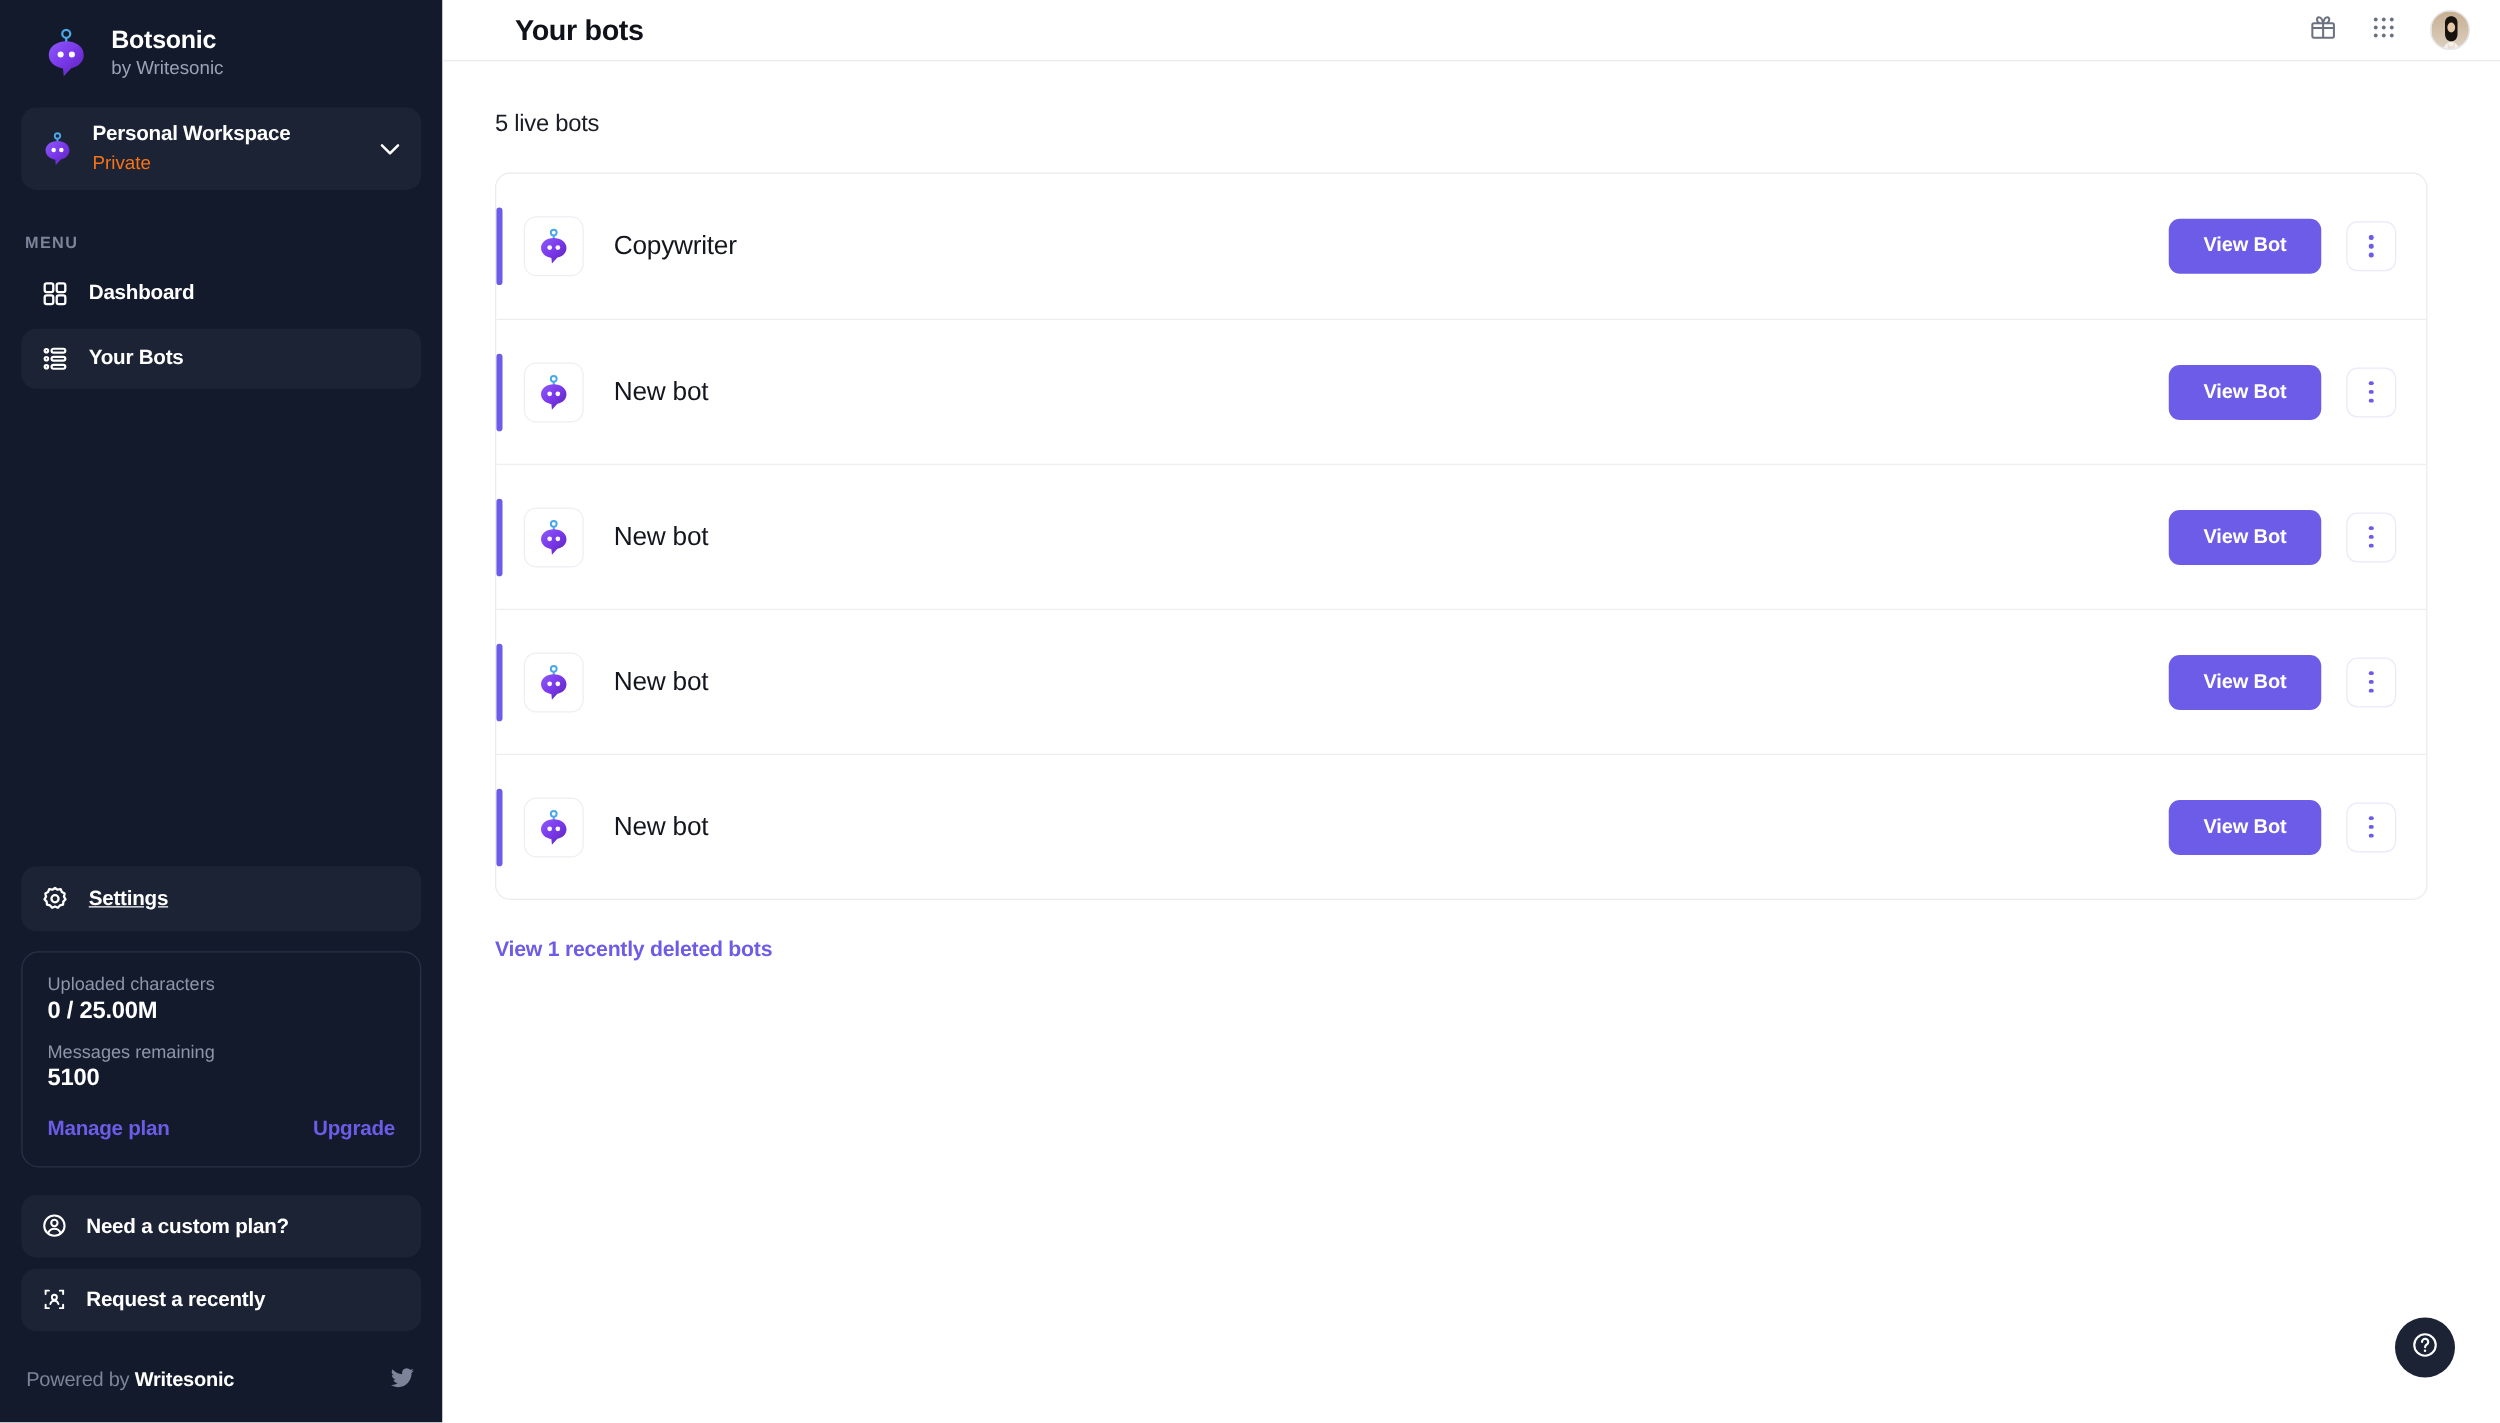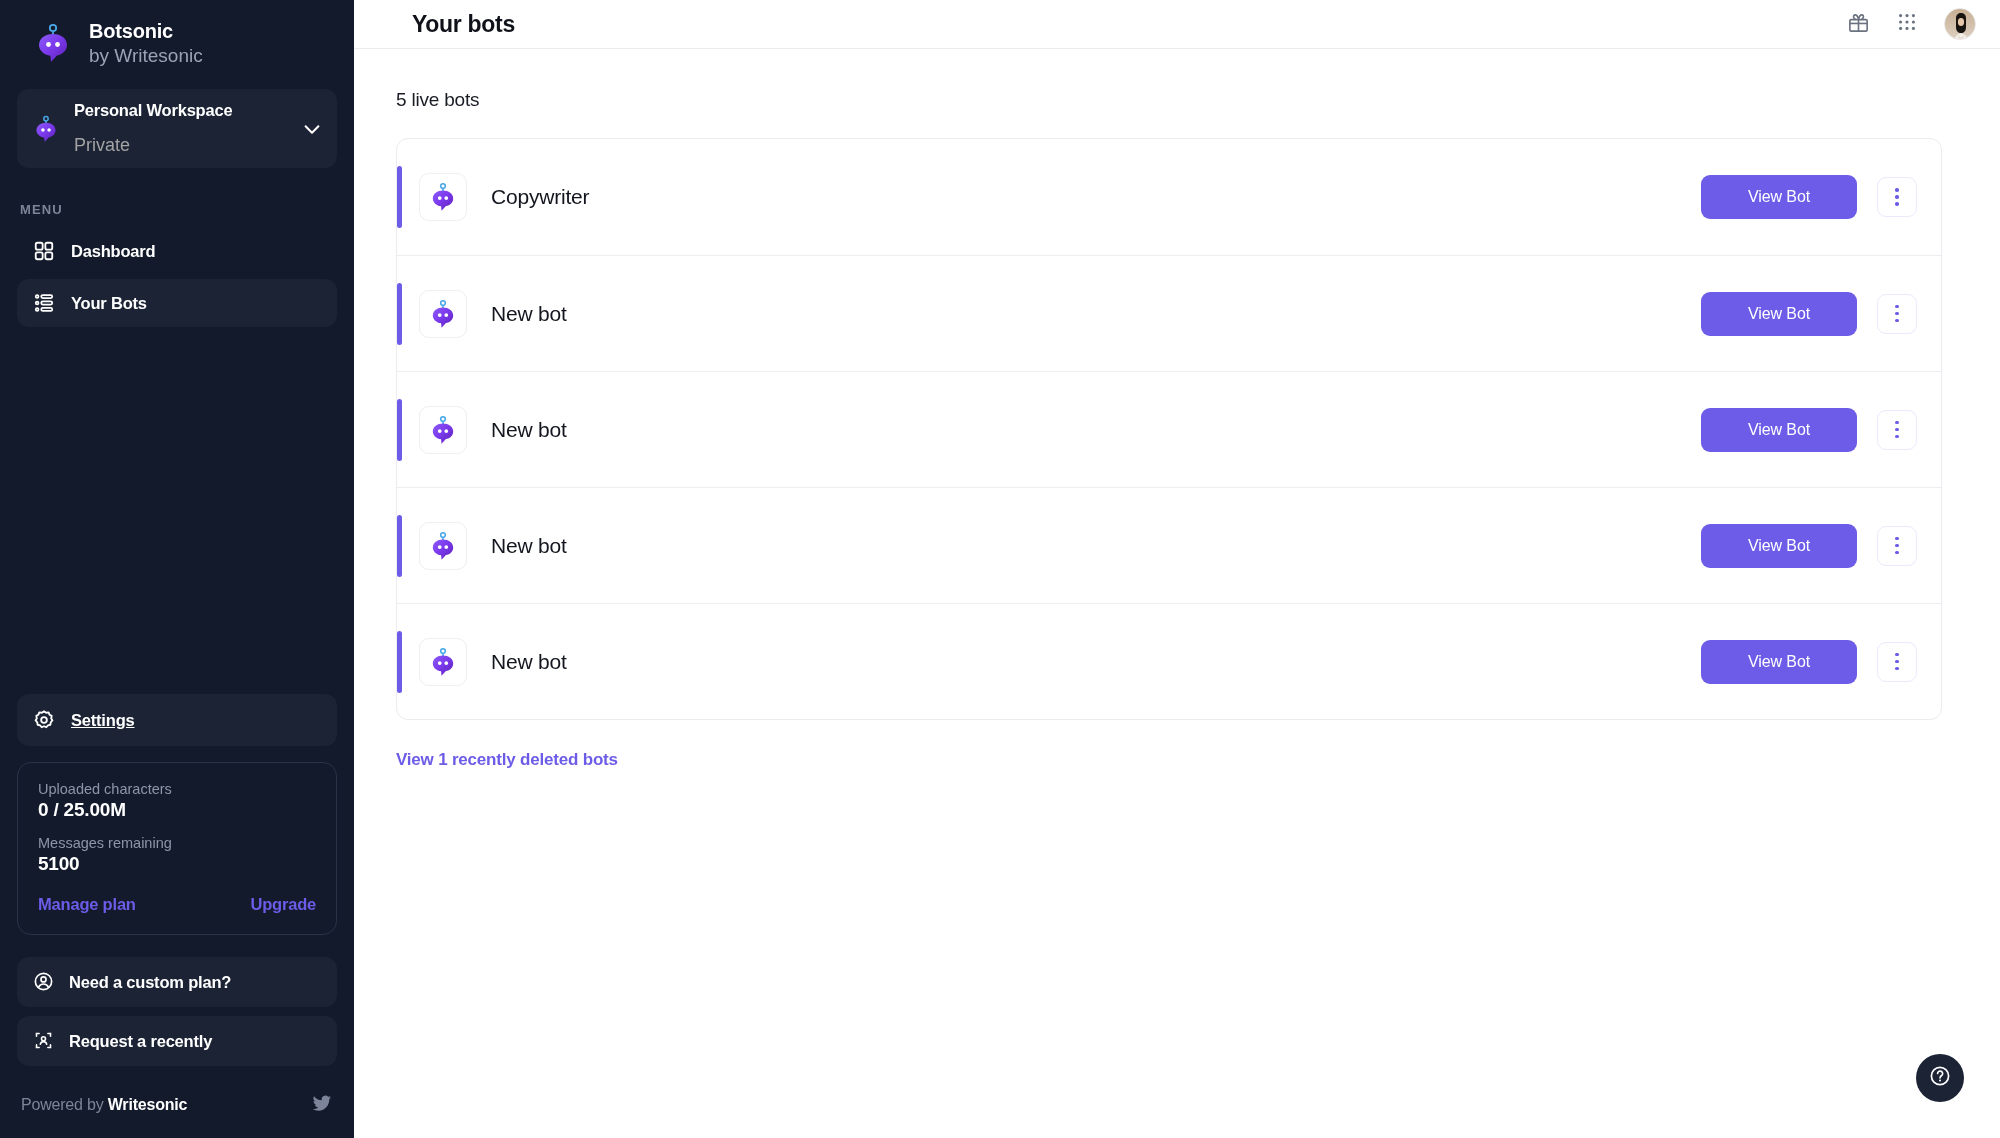--- a/index.html
+++ b/index.html
@@ -20,32 +20,32 @@
     position: relative;
     padding: 0 17px;
   }
   .brand {
     display: flex; align-items: center; gap: 14px;
     padding: 20px 4px 16px 14px;
   }
   .brand-logo { width: 44px; height: 44px; flex: 0 0 44px; }
   .brand-text { display: flex; flex-direction: column; line-height: 1.15; }
   .brand-title { color: #ffffff; font-size: 20px; font-weight: bold; letter-spacing: -0.2px; }
-  .brand-sub { color: #9aa3b5; font-size: 19px; margin-top: 2px; }
+  .brand-sub { color: #9aa3b5; font-size: 15px; margin-top: 2px; }
 
   .workspace {
     display: flex; align-items: center; gap: 13px;
     background: #1b2335; border-radius: 12px;
     padding: 12px 14px; margin-top: 6px;
     cursor: pointer;
   }
   .ws-logo { width: 30px; height: 30px; flex: 0 0 30px; }
   .ws-text { flex: 1; display: flex; flex-direction: column; line-height: 1.2; }
   .ws-name { color: #ffffff; font-size: 16.5px; font-weight: bold; letter-spacing: -0.2px; }
-  .ws-priv { color: #a3a3a3; font-size: 18px; margin-top: 14px; }
+  .ws-priv { color: #f97316; font-size: 15px; margin-top: 4px; }
   .chev { width: 22px; height: 22px; flex: 0 0 22px; }
 
   .menu-label {
     color: #7b8498; font-size: 13px; font-weight: bold;
     letter-spacing: 1.1px; padding: 34px 0 10px 3px;
   }
   .nav-item {
     display: flex; align-items: center; gap: 16px;
     padding: 13px 16px; border-radius: 12px;
     color: #ffffff; font-size: 16.5px; font-weight: bold;
@@ -132,23 +132,23 @@
     display: flex; align-items: center; justify-content: center;
     background: #fff;
   }
   .bot-name {
     margin-left: 24px; font-size: 21px; color: #14161f;
     letter-spacing: -0.2px; flex: 1 1 auto;
   }
   .view-btn {
     background: #6c5ce7; color: #ffffff;
     font-family: "Liberation Sans", sans-serif;
-    font-size: 16px; font-weight: normal; letter-spacing: -0.1px;
+    font-size: 16px; font-weight: bold; letter-spacing: -0.1px;
     border: none; border-radius: 9px;
-    padding: 13px 0; width: 156px; cursor: pointer;
+    padding: 13px 0; width: 122px; cursor: pointer;
   }
   .kebab {
     width: 40px; height: 40px; margin-left: 20px;
     border: 1px solid #ebe9fb; border-radius: 9px;
     background: #fff; cursor: pointer;
     display: flex; align-items: center; justify-content: center;
     flex-direction: column; gap: 3.5px;
   }
   .kebab i { width: 3.5px; height: 3.5px; border-radius: 50%; background: #6c5ce7; display:block; }
 

